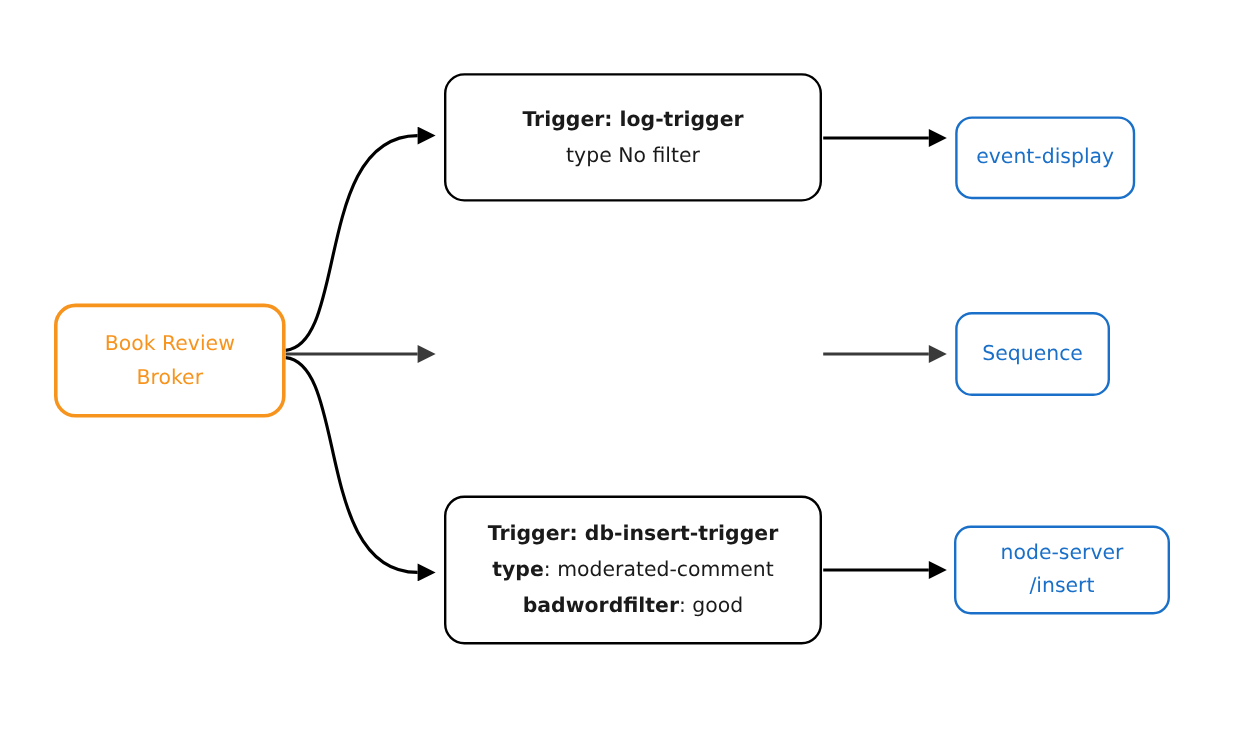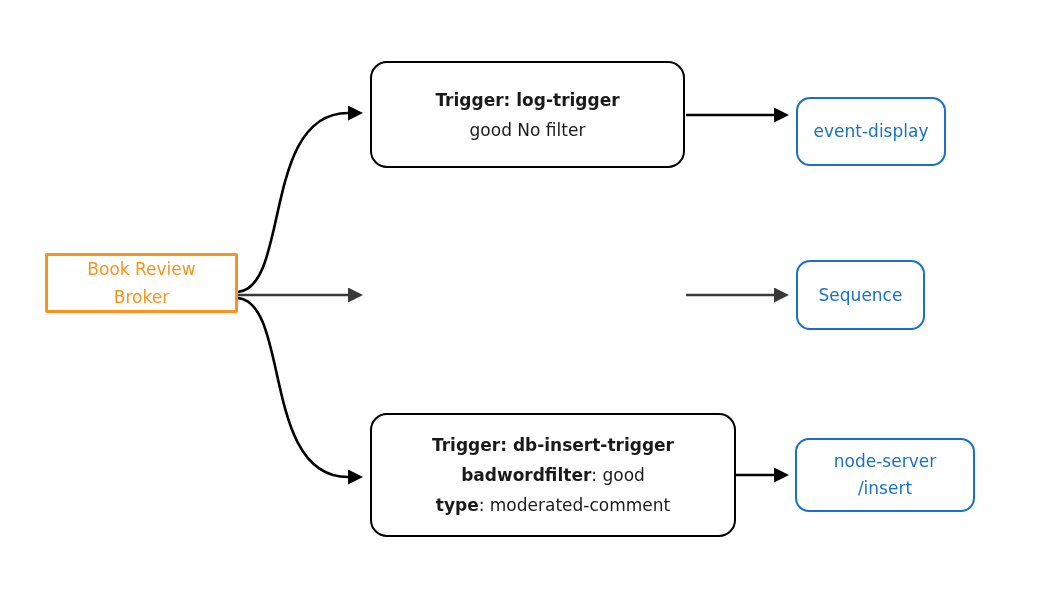--- a/index.html
+++ b/index.html
@@ -30,38 +30,38 @@
     align-items: center;
     justify-content: center;
     text-align: center;
     background: #ffffff;
     z-index: 1;
   }
   .broker {
     left: 45px;
     top: 253px;
     width: 193px;
-    height: 60px;
+    height: 95px;
     border: 3px solid #f7941e;
-    border-radius: 2px;
+    border-radius: 18px;
     color: #f7941e;
     font-size: 17px;
     line-height: 28px;
   }
   .trigger {
     border: 2.5px solid #000000;
     border-radius: 17px;
     color: #1a1a1a;
     font-size: 17px;
     line-height: 30px;
   }
   .trigger .b { font-weight: 700; }
   #trigger-log      { left: 370px; top: 61px;  width: 315px; height: 107px; }
   #trigger-sequence { left: 370px; top: 243px; width: 315px; height: 105px; }
-  #trigger-db       { left: 370px; top: 413px; width: 366px; height: 124px; }
+  #trigger-db       { left: 370px; top: 413px; width: 315px; height: 124px; }
   .sink {
     border: 2.5px solid #1a70c8;
     border-radius: 14px;
     color: #1a70c8;
     font-size: 17px;
     line-height: 27px;
   }
   #sink-event-display { left: 796px; top: 81px;  width: 150px; height: 69px; margin-top: 16px; }
   #sink-sequence      { left: 796px; top: 260px; width: 129px; height: 70px; }
   #sink-node-server   { left: 795px; top: 438px; width: 180px; height: 74px; }
@@ -89,28 +89,28 @@
     <path d="M 686 475 H 774" fill="none" stroke="#000000" stroke-width="2.6" marker-end="url(#arrow-black)"></path>
   </svg>
 
   <div class="node broker">
     <div class="line">Book Review</div>
     <div class="line">Broker</div>
   </div>
 
   <div class="node trigger" id="trigger-log">
     <div class="line b">Trigger: log-trigger</div>
-    <div class="line"><span class="b"></span><span>good No filter</span></div>
+    <div class="line"><span class="b"></span><span>type No filter</span></div>
   </div>
 
 
   <div class="node trigger" id="trigger-db">
     <div class="line b">Trigger: db-insert-trigger</div>
+    <div class="line"><span class="b">type</span><span>: moderated-comment</span></div>
     <div class="line"><span class="b">badwordfilter</span><span>: good</span></div>
-    <div class="line"><span class="b">type</span><span>: moderated-comment</span></div>
   </div>
 
   <div class="node sink" id="sink-event-display">
     <div class="line">event-display</div>
   </div>
 
   <div class="node sink" id="sink-sequence">
     <div class="line">Sequence</div>
   </div>
 

